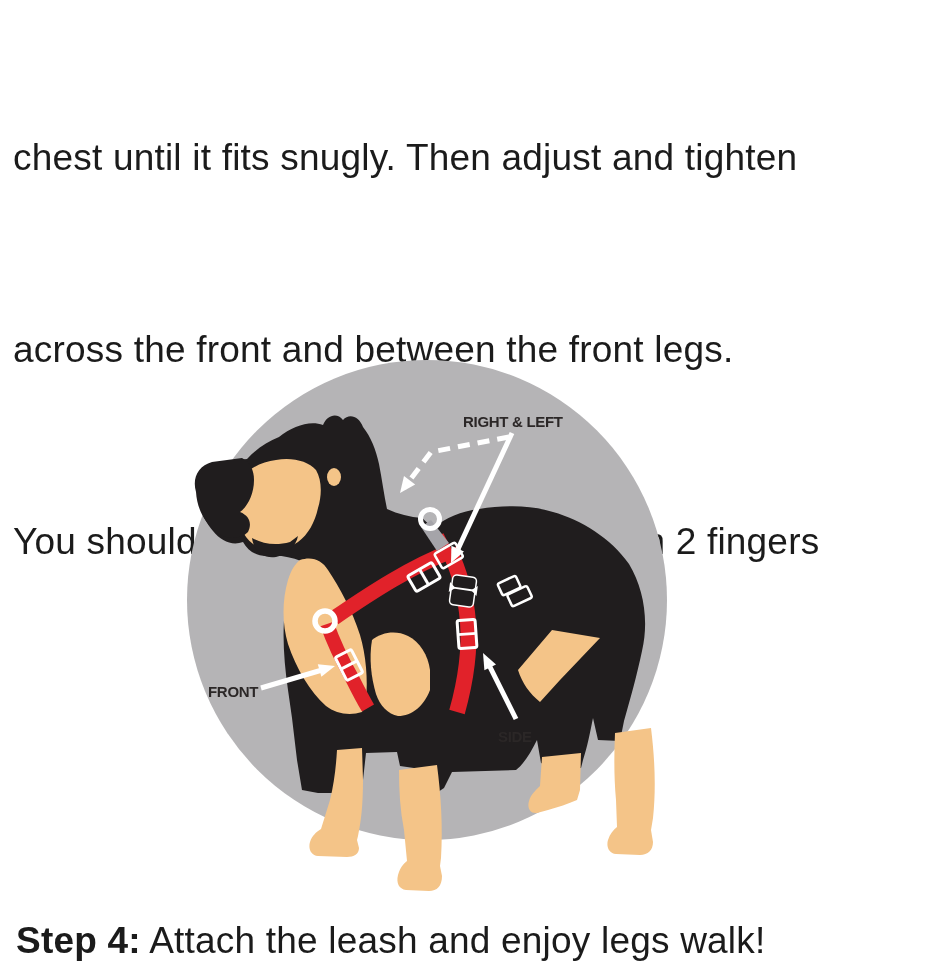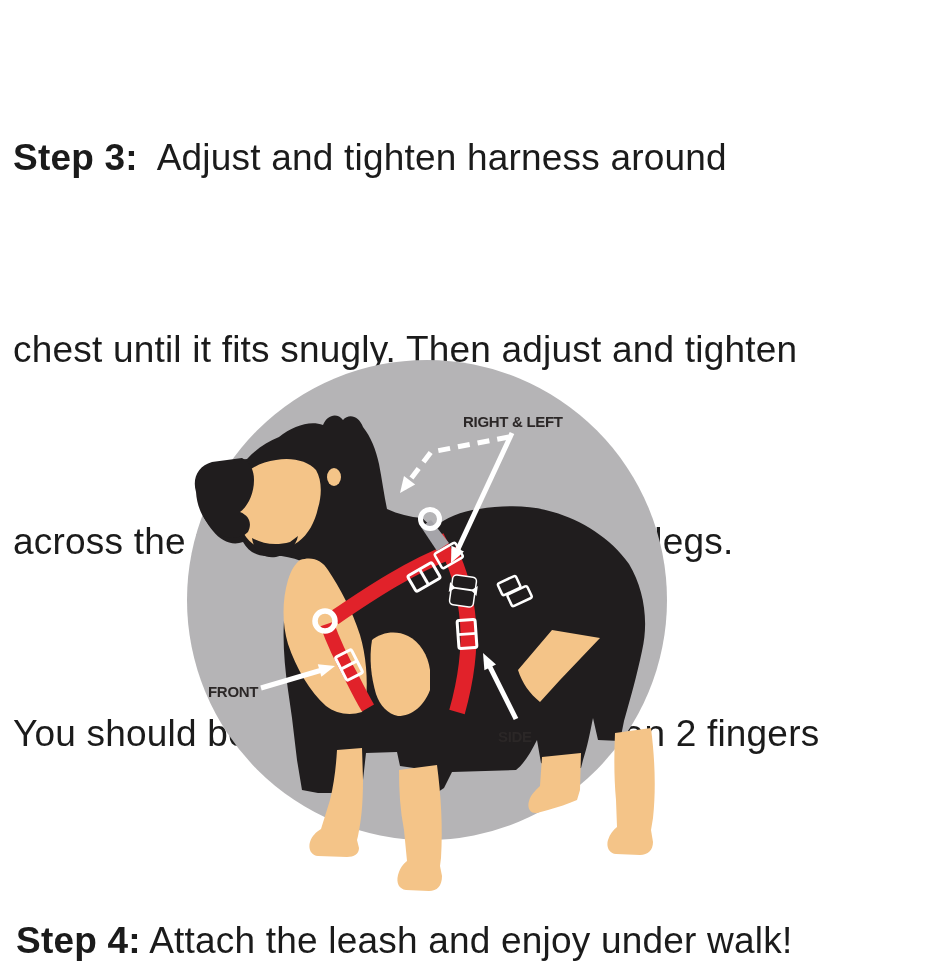--- a/index.html
+++ b/index.html
@@ -26,21 +26,20 @@
   .stroke-white{stroke:#ffffff;fill:none;}
   .diagram-label{
     font-family:"Liberation Sans", sans-serif;font-weight:700;font-size:15px;
     fill:#2b2727;letter-spacing:-0.3px;
   }
 </style>
 </head>
 <body>
 
 <div class="para">
-  <span class="line"><span class="bold">Step 3:</span><span>  Adjust and tighten harness around</span></span>
   <span class="line">chest until it fits snugly. Then adjust and tighten</span>
   <span class="line">across the front and between the front legs.</span>
   <span class="line">You should be able to get no more than 2 fingers</span>
 </div>
 
 <svg width="941" height="969" viewBox="0 0 941 969" aria-hidden="true">
 
   <circle cx="427" cy="600" r="240" fill="#b5b4b6"></circle>
 
   <path class="fill-black" d="
@@ -190,13 +189,13 @@
       <line class="stroke-white" stroke-width="5" x1="516" y1="719" x2="489" y2="665"></line>
       <polygon class="fill-white" points="483,653 496,664.4 484.4,670.2"></polygon>
     </g>
   </g>
 
   <text class="diagram-label" x="463" y="427">RIGHT &amp; LEFT</text>
   <text class="diagram-label" x="208" y="697">FRONT</text>
   <text class="diagram-label" x="498" y="742">SIDE</text>
 </svg>
 
-<div class="step4"><span class="bold">Step 4:</span><span> Attach the leash and enjoy under walk!</span></div>
+<div class="step4"><span class="bold">Step 4:</span><span> Attach the leash and enjoy legs walk!</span></div>
 
 </body></html>

